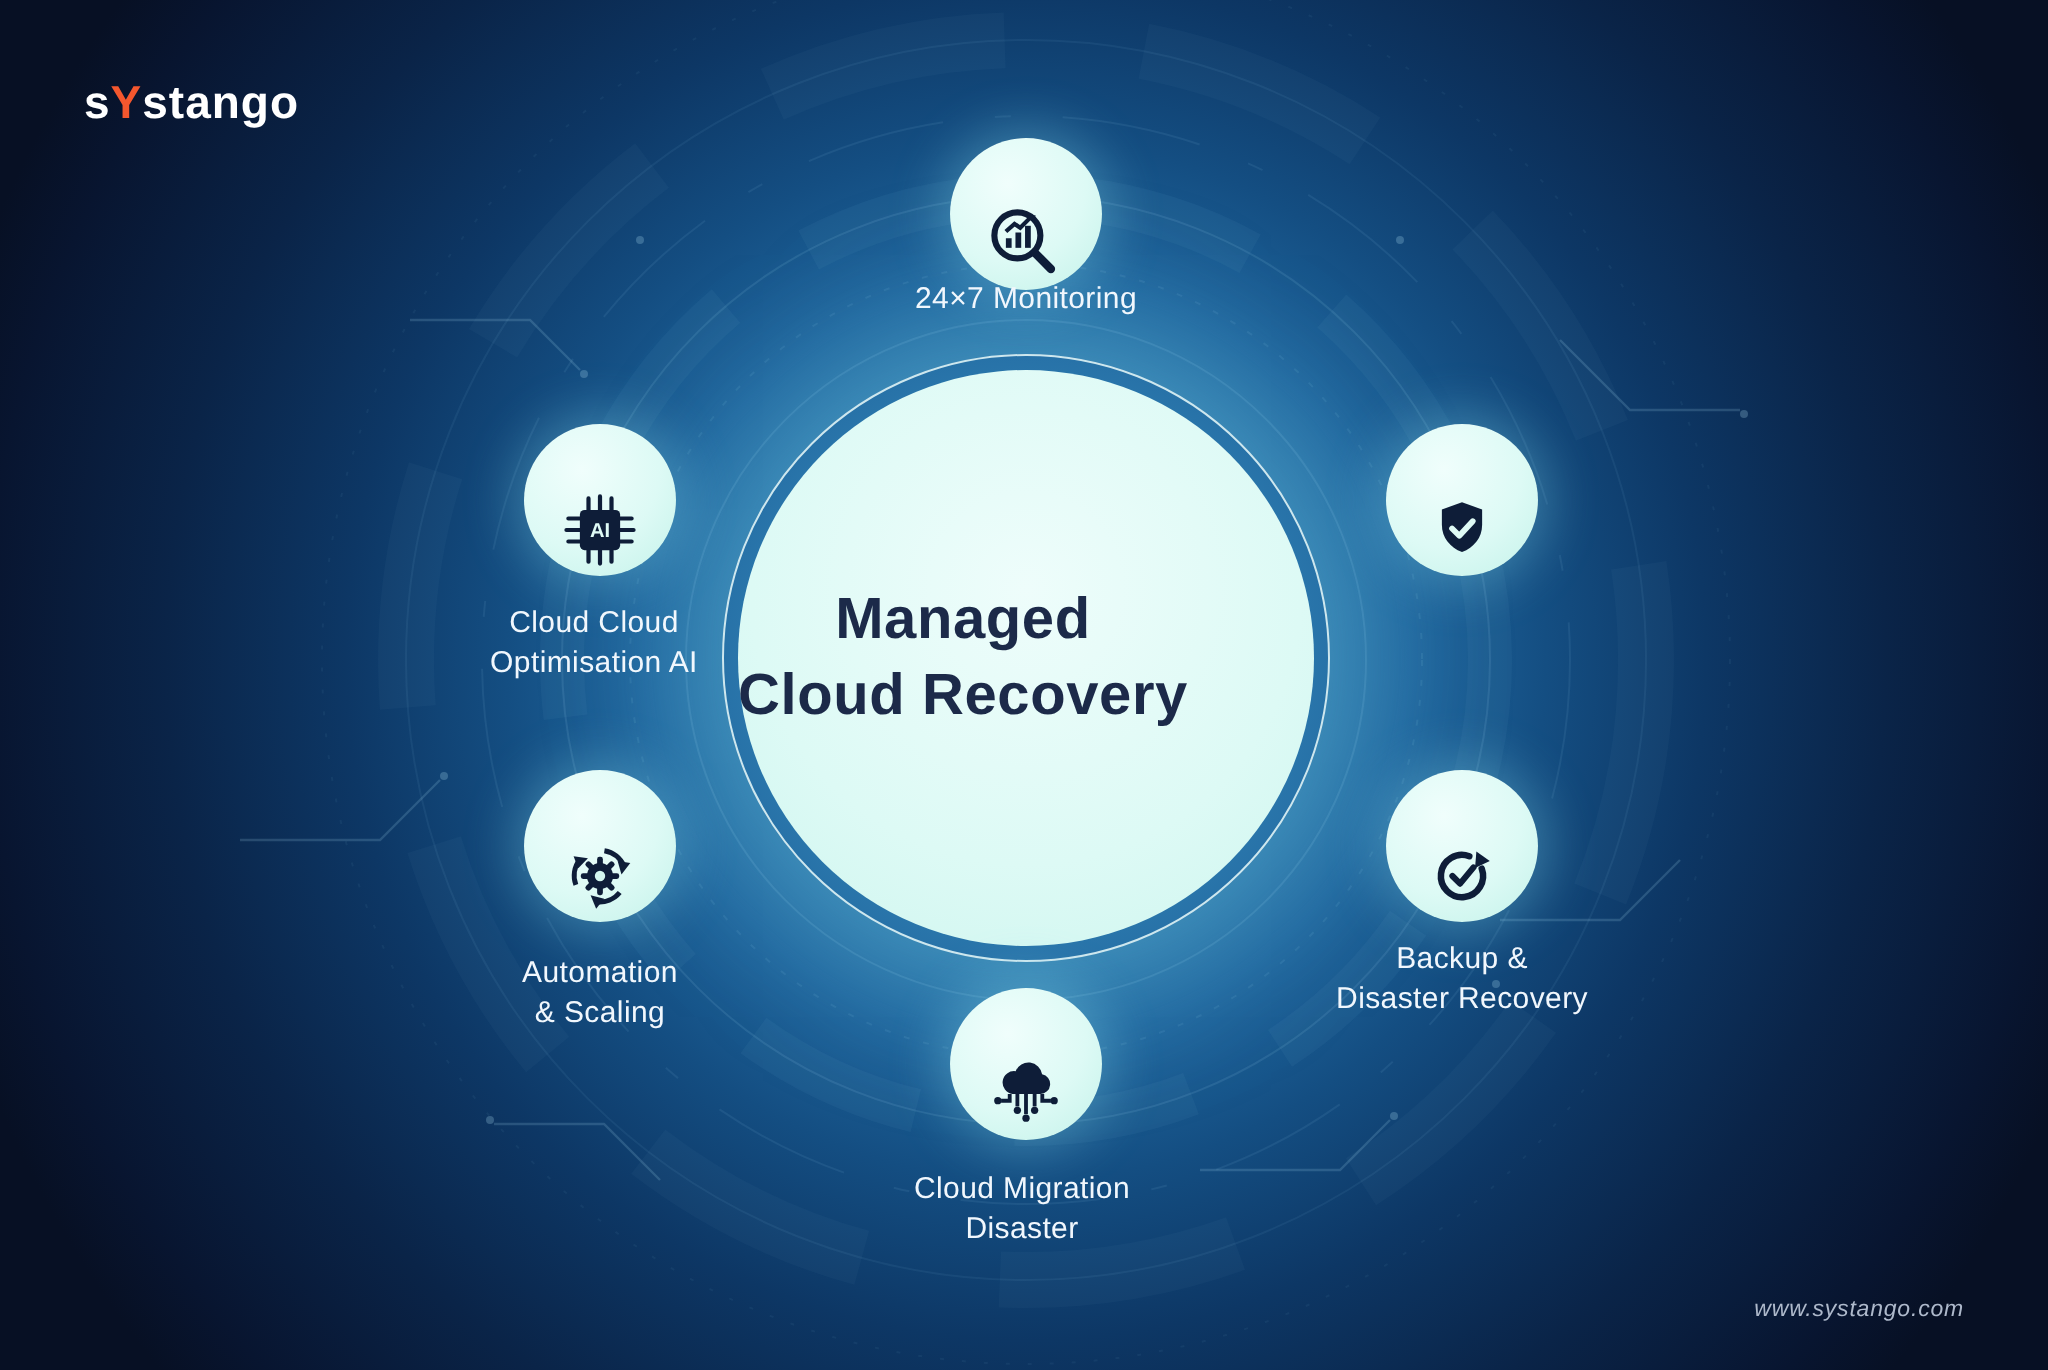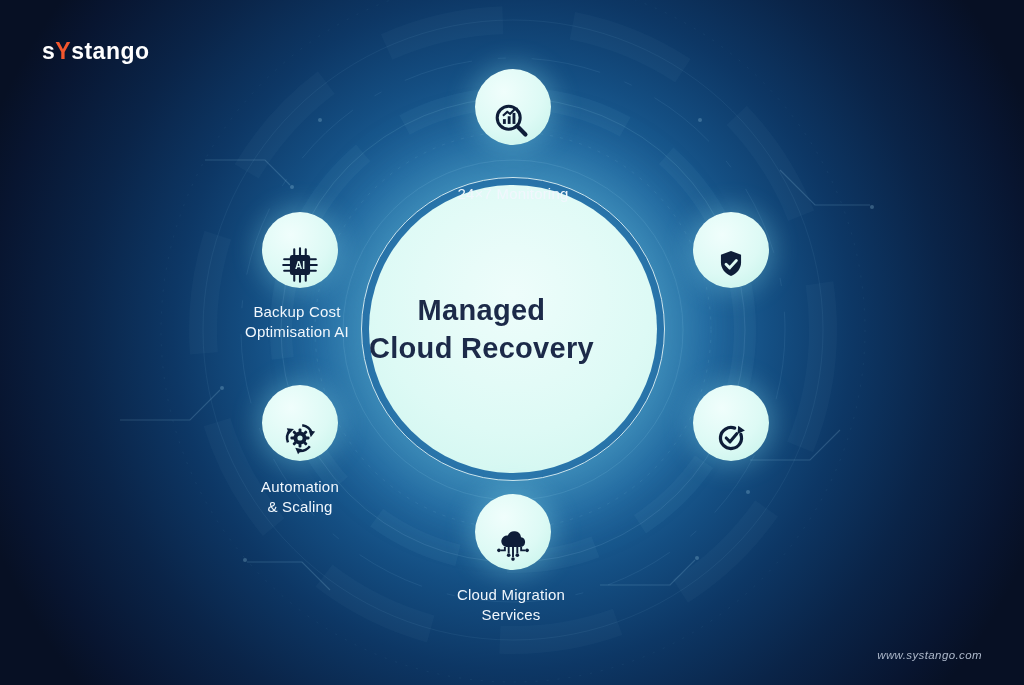--- a/index.html
+++ b/index.html
@@ -89,38 +89,38 @@
         <path d="M13.5 17.5L18 13.5l3 2l5-5" stroke-width="2.2"></path>
       </g>
       <g fill="#0e1d38">
         <rect x="13.5" y="21" width="3" height="5"></rect>
         <rect x="18.5" y="18" width="3" height="8"></rect>
         <rect x="23.5" y="14.5" width="3" height="11.5"></rect>
         <polygon points="24.5,9.2 29,9 28,13.2"></polygon>
       </g>
     </svg>
   </div>
-  <div class="label" style="left:408px;top:140px;margin-top:44px;">
+  <div class="label" style="left:408px;top:140px;">
     <div>24×7 Monitoring</div>
   </div>
 
   <div class="bubble" style="left:262px;top:212px;">
     <svg viewBox="0 0 48 48">
       <g stroke="#0e1d38" stroke-width="2.2" stroke-linecap="round">
         <path d="M18 7.5v6M24 6.5v7M30 7.5v6"></path>
         <path d="M18 34.5v6M24 34.5v7M30 34.5v6"></path>
         <path d="M7.5 18h6M6.5 24h7M7.5 30h6"></path>
         <path d="M34.5 18h6M34.5 24h7M34.5 30h6"></path>
       </g>
       <rect x="13.5" y="13.5" width="21" height="21" rx="2.5" fill="#0e1d38"></rect>
       <text x="24" y="27.8" text-anchor="middle" font-size="10.5" font-weight="bold" fill="#dffaf5" font-family="Liberation Sans, sans-serif">AI</text>
     </svg>
   </div>
   <div class="label" style="left:192px;top:302px;">
-    <div>Backup Cost</div>
+    <div>Cloud Cloud</div>
     <div>Optimisation AI</div>
   </div>
 
   <div class="bubble" style="left:693px;top:212px;">
     <svg viewBox="0 0 48 48">
       <path d="M24 9.5l10.5 3.8v7.9c0 6.9-4.3 11.8-10.5 14.3-6.2-2.5-10.5-7.4-10.5-14.3v-7.9z" fill="#0e1d38"></path>
       <path d="M18.8 23.2l3.8 3.8 7-7.6" stroke="#dffaf5" stroke-width="3" fill="none" stroke-linecap="round" stroke-linejoin="round"></path>
     </svg>
   </div>
 
@@ -155,20 +155,24 @@
     <div>&amp; Scaling</div>
   </div>
 
   <div class="bubble" style="left:693px;top:385px;">
     <svg viewBox="0 0 48 48">
       <path d="M27.8 13.7A11 11 0 1 0 34.3 20.2" fill="none" stroke="#0e1d38" stroke-width="3.4" stroke-linecap="round"></path>
       <polygon points="31.5,11.2 38.5,16.2 30.8,19.8" fill="#0e1d38"></polygon>
       <path d="M19 24l4 4 7-8.5" stroke="#0e1d38" stroke-width="3.2" fill="none" stroke-linecap="round" stroke-linejoin="round"></path>
     </svg>
   </div>
+  <div class="label" style="left:626px;top:470px;">
+    <div>Backup &amp;</div>
+    <div>Disaster Recovery</div>
+  </div>
 
   <div class="bubble" style="left:475px;top:494px;">
     <svg viewBox="0 0 48 48">
       <path d="M17 24h14.5a5.2 5.2 0 0 0 .9-10.3 7.2 7.2 0 0 0-13.8-1.6A5.8 5.8 0 0 0 17 24z" fill="#0e1d38"></path>
       <g stroke="#0e1d38" stroke-width="2" fill="none">
         <path d="M24 24v10.5"></path>
         <path d="M19.5 24v6.5"></path>
         <path d="M28.5 24v6.5"></path>
         <path d="M15.5 24v3.5h-4.5"></path>
         <path d="M32.5 24v3.5h4.5"></path>
@@ -177,18 +181,18 @@
         <circle cx="24" cy="36.6" r="1.9"></circle>
         <circle cx="19.5" cy="32.5" r="1.9"></circle>
         <circle cx="28.5" cy="32.5" r="1.9"></circle>
         <circle cx="9.3" cy="27.5" r="1.9"></circle>
         <circle cx="38.7" cy="27.5" r="1.9"></circle>
       </g>
     </svg>
   </div>
   <div class="label" style="left:406px;top:585px;">
     <div>Cloud Migration</div>
-    <div>Services</div>
+    <div>Disaster</div>
   </div>
 
   <div class="website">www.systango.com</div>
 
 </div>
 
 </body></html>

